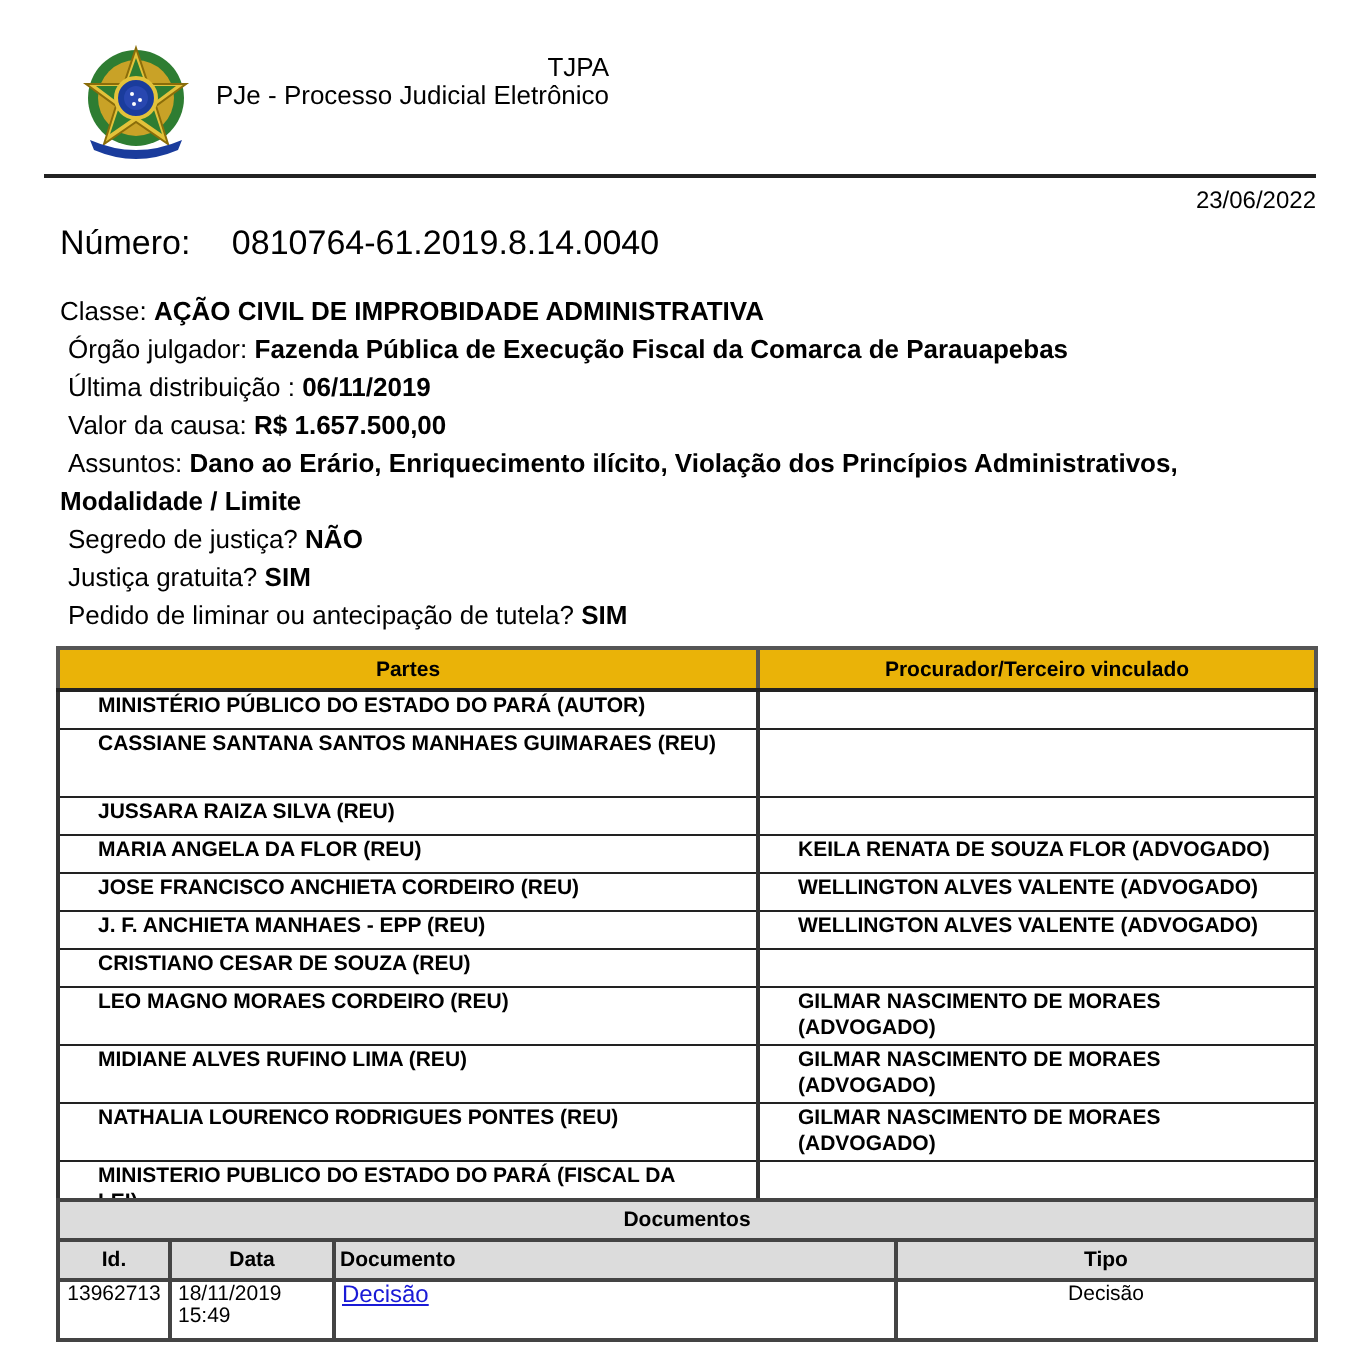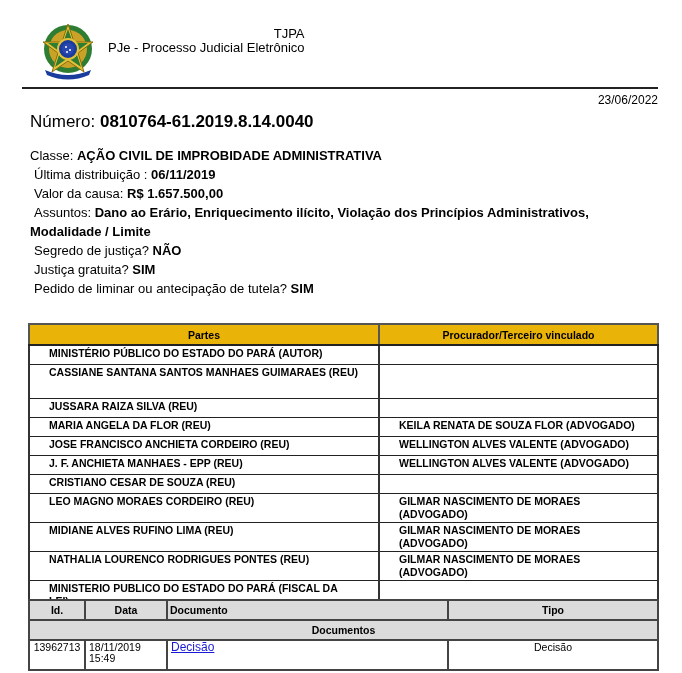--- a/index.html
+++ b/index.html
@@ -4,21 +4,21 @@
 <style>
   html, body { margin:0; padding:0; background:#fff; }
   body { width:682px; height:673px; position:relative; overflow:hidden;
          font-family:"Liberation Sans", sans-serif; color:#000; }
   .header { position:absolute; left:0; top:0; width:682px; height:88px; }
   .logo { position:absolute; left:37px; top:20px; width:62px; height:62px; }
   .org { position:absolute; left:108px; top:27px; font-size:13px; line-height:14px;text-align:right; }
   .hr { position:absolute; left:22px; top:87px; width:636px; height:2px; background:#222; }
   .date { position:absolute; right:24px; top:93px; font-size:12px; }
   .numero { position:absolute; left:30px; top:112px; font-size:17px; }
-  .numero b { font-weight:bold; }
+  .numero b { font-weight:normal;margin-left:16px; }
   .info { position:absolute; left:30px; top:146px; width:630px; font-size:13px; line-height:19px; }
   .info .ln { white-space:nowrap; }
   .info .ind { padding-left:4px; }
   .info b { font-weight:bold; }
   table { border-collapse:collapse; font-size:10.5px; }
   .partes { position:absolute; left:28px; top:323px; width:631px; }
   .partes th { background:#eab308; font-weight:bold; text-align:center; height:17px;
                border:2px solid #555; border-bottom:2px solid #222; }
   .partes td { border:1px solid #222; border-left:2px solid #333; border-right:2px solid #333;
                font-weight:bold; padding:1px 19px; line-height:13px; height:16px; vertical-align:top; }
@@ -56,20 +56,21 @@
 
 <div class="date">23/06/2022</div>
 
 <div class="numero">
   <span>Número:</span>
   <b>0810764-61.2019.8.14.0040</b>
 </div>
 
 <div class="info">
   <div class="ln"><span>Classe:</span> <b>AÇÃO CIVIL DE IMPROBIDADE ADMINISTRATIVA</b></div>
+  <div class="ln ind"><span>Órgão julgador:</span> <b>Fazenda Pública de Execução Fiscal da Comarca de Parauapebas</b></div>
   <div class="ln ind"><span>Última distribuição :</span> <b>06/11/2019</b></div>
   <div class="ln ind"><span>Valor da causa:</span> <b>R$ 1.657.500,00</b></div>
   <div class="ln ind"><span>Assuntos:</span> <b>Dano ao Erário, Enriquecimento ilícito, Violação dos Princípios Administrativos,</b></div>
   <div class="ln"><b>Modalidade / Limite</b></div>
   <div class="ln ind"><span>Segredo de justiça?</span> <b>NÃO</b></div>
   <div class="ln ind"><span>Justiça gratuita?</span> <b>SIM</b></div>
   <div class="ln ind"><span>Pedido de liminar ou antecipação de tutela?</span> <b>SIM</b></div>
 </div>
 
 <table class="partes">
@@ -127,28 +128,28 @@
     <tr>
         <td class="c1">MUNICÍPIO DE PARAUAPEBAS (INTERESSADO)</td>
         <td></td>
       </tr>
   </tbody>
 </table>
 
 <table class="docs">
   <thead>
     <tr>
+        <th colspan="4">Documentos</th>
+      </tr>
+    <tr>
       <th style="width:52px">Id.</th>
       <th style="width:78px">Data</th>
       <th style="width:276px;text-align:left;padding-left:2px">Documento</th>
       <th>Tipo</th>
     </tr>
-    <tr>
-        <th colspan="4">Documentos</th>
-      </tr>
   </thead>
   <tbody>
     <tr>
       <td style="text-align:center">13962713</td>
       <td style="width:72px">18/11/2019 15:49</td>
       <td><a href="#">Decisão</a></td>
       <td style="text-align:center">Decisão</td>
     </tr>
   </tbody>
 </table>

